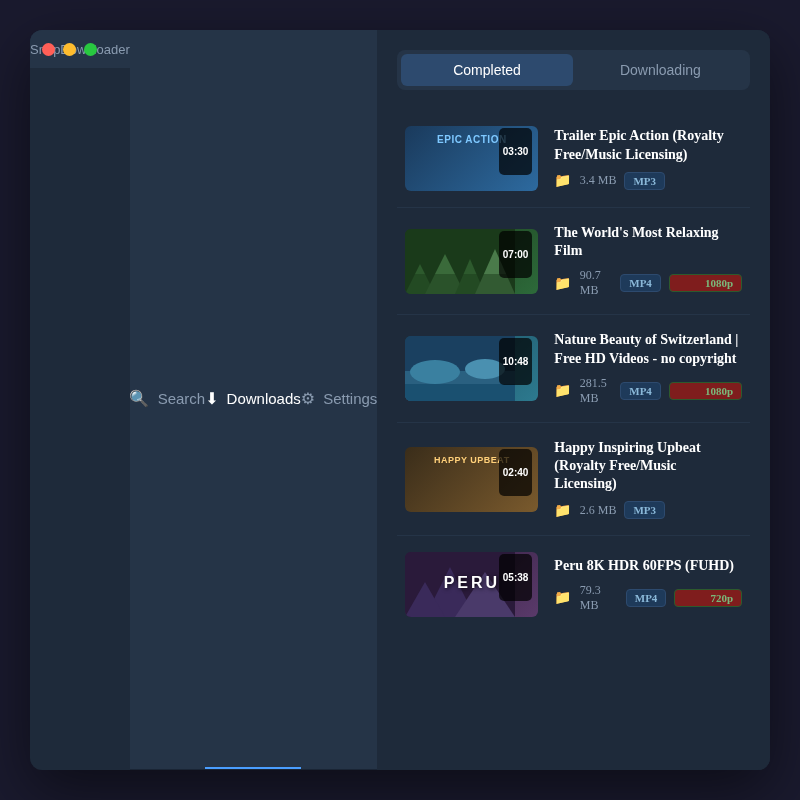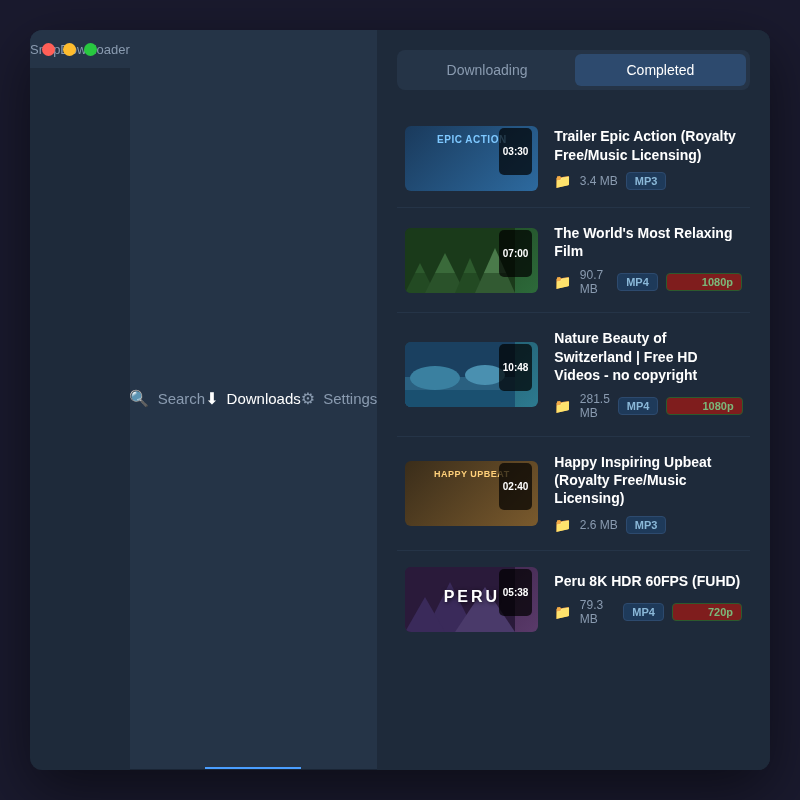--- a/index.html
+++ b/index.html
@@ -172,20 +172,21 @@
       right: 6px;
       background: rgba(0,0,0,0.7);
       color: white;
       font-size: 10px;
       font-weight: 600;
       padding: 18px 4px;
       border-radius: 5px;
     }
     .download-info {
       flex: 1;
+      font-family: Liberation Serif, serif;
     }
     .download-title {
       color: #ffffff;
       font-size: 14px;
       font-weight: 600;
       margin-bottom: 8px;
       line-height: 1.3;
     }
     .download-meta {
       display: flex;
@@ -246,25 +247,25 @@
     </div>
     <div class="nav-item">
       <span class="nav-icon">⚙</span>
       <span>Settings</span>
     </div>
   </div>
 
   <div class="content-area">
 
     <div class="tabs">
+      <div class="tab active">
+        <span>Completed</span>
+      </div>
       <div class="tab">
         <span>Downloading</span>
-      </div>
-      <div class="tab active">
-        <span>Completed</span>
       </div>
     </div>
 
     <div class="download-list">
 
       <div class="download-item">
         <div class="thumbnail">
           <div class="thumb-bg thumb-epic">
             <span class="thumb-label">Epic Action</span>
             <div class="thumb-duration">03:30</div>

